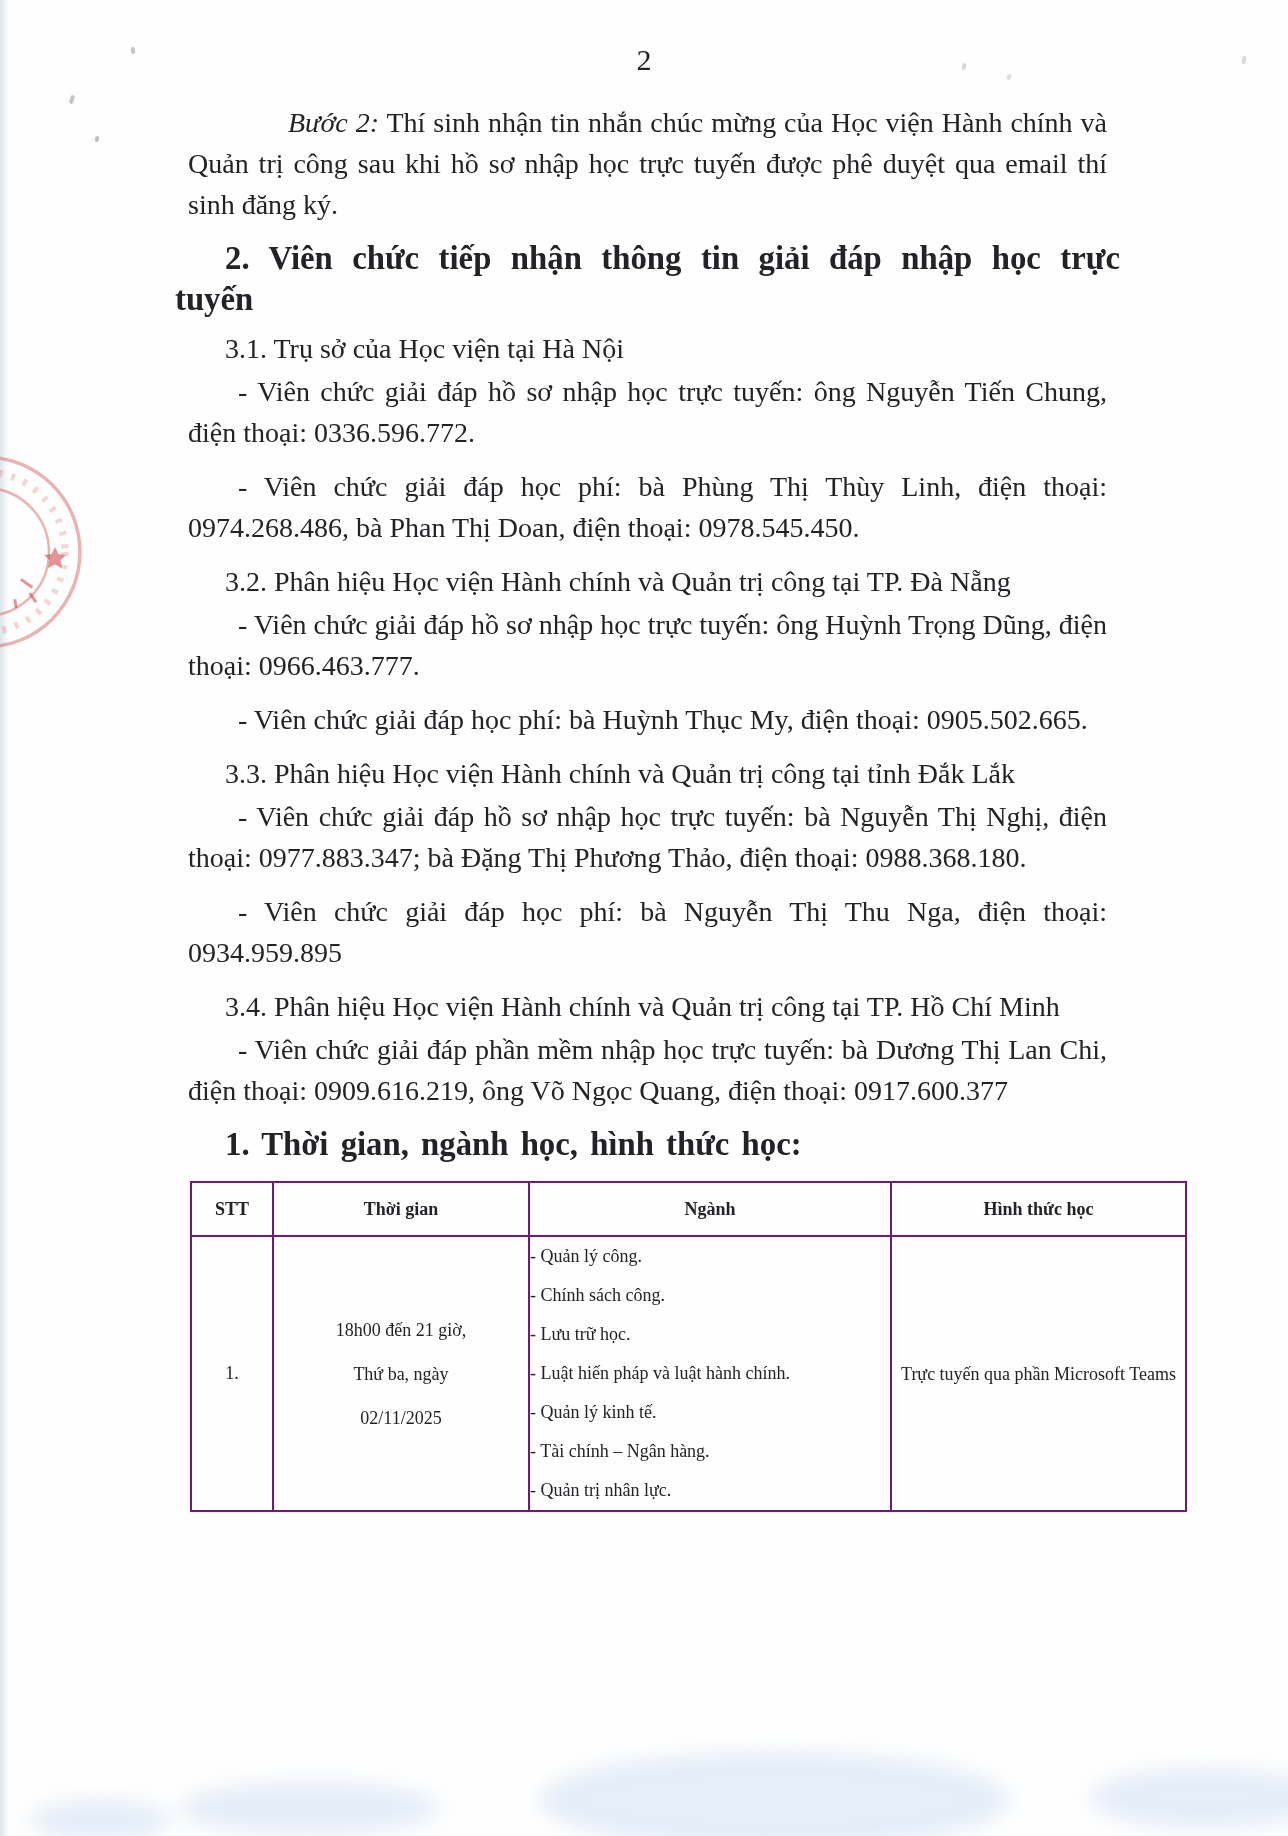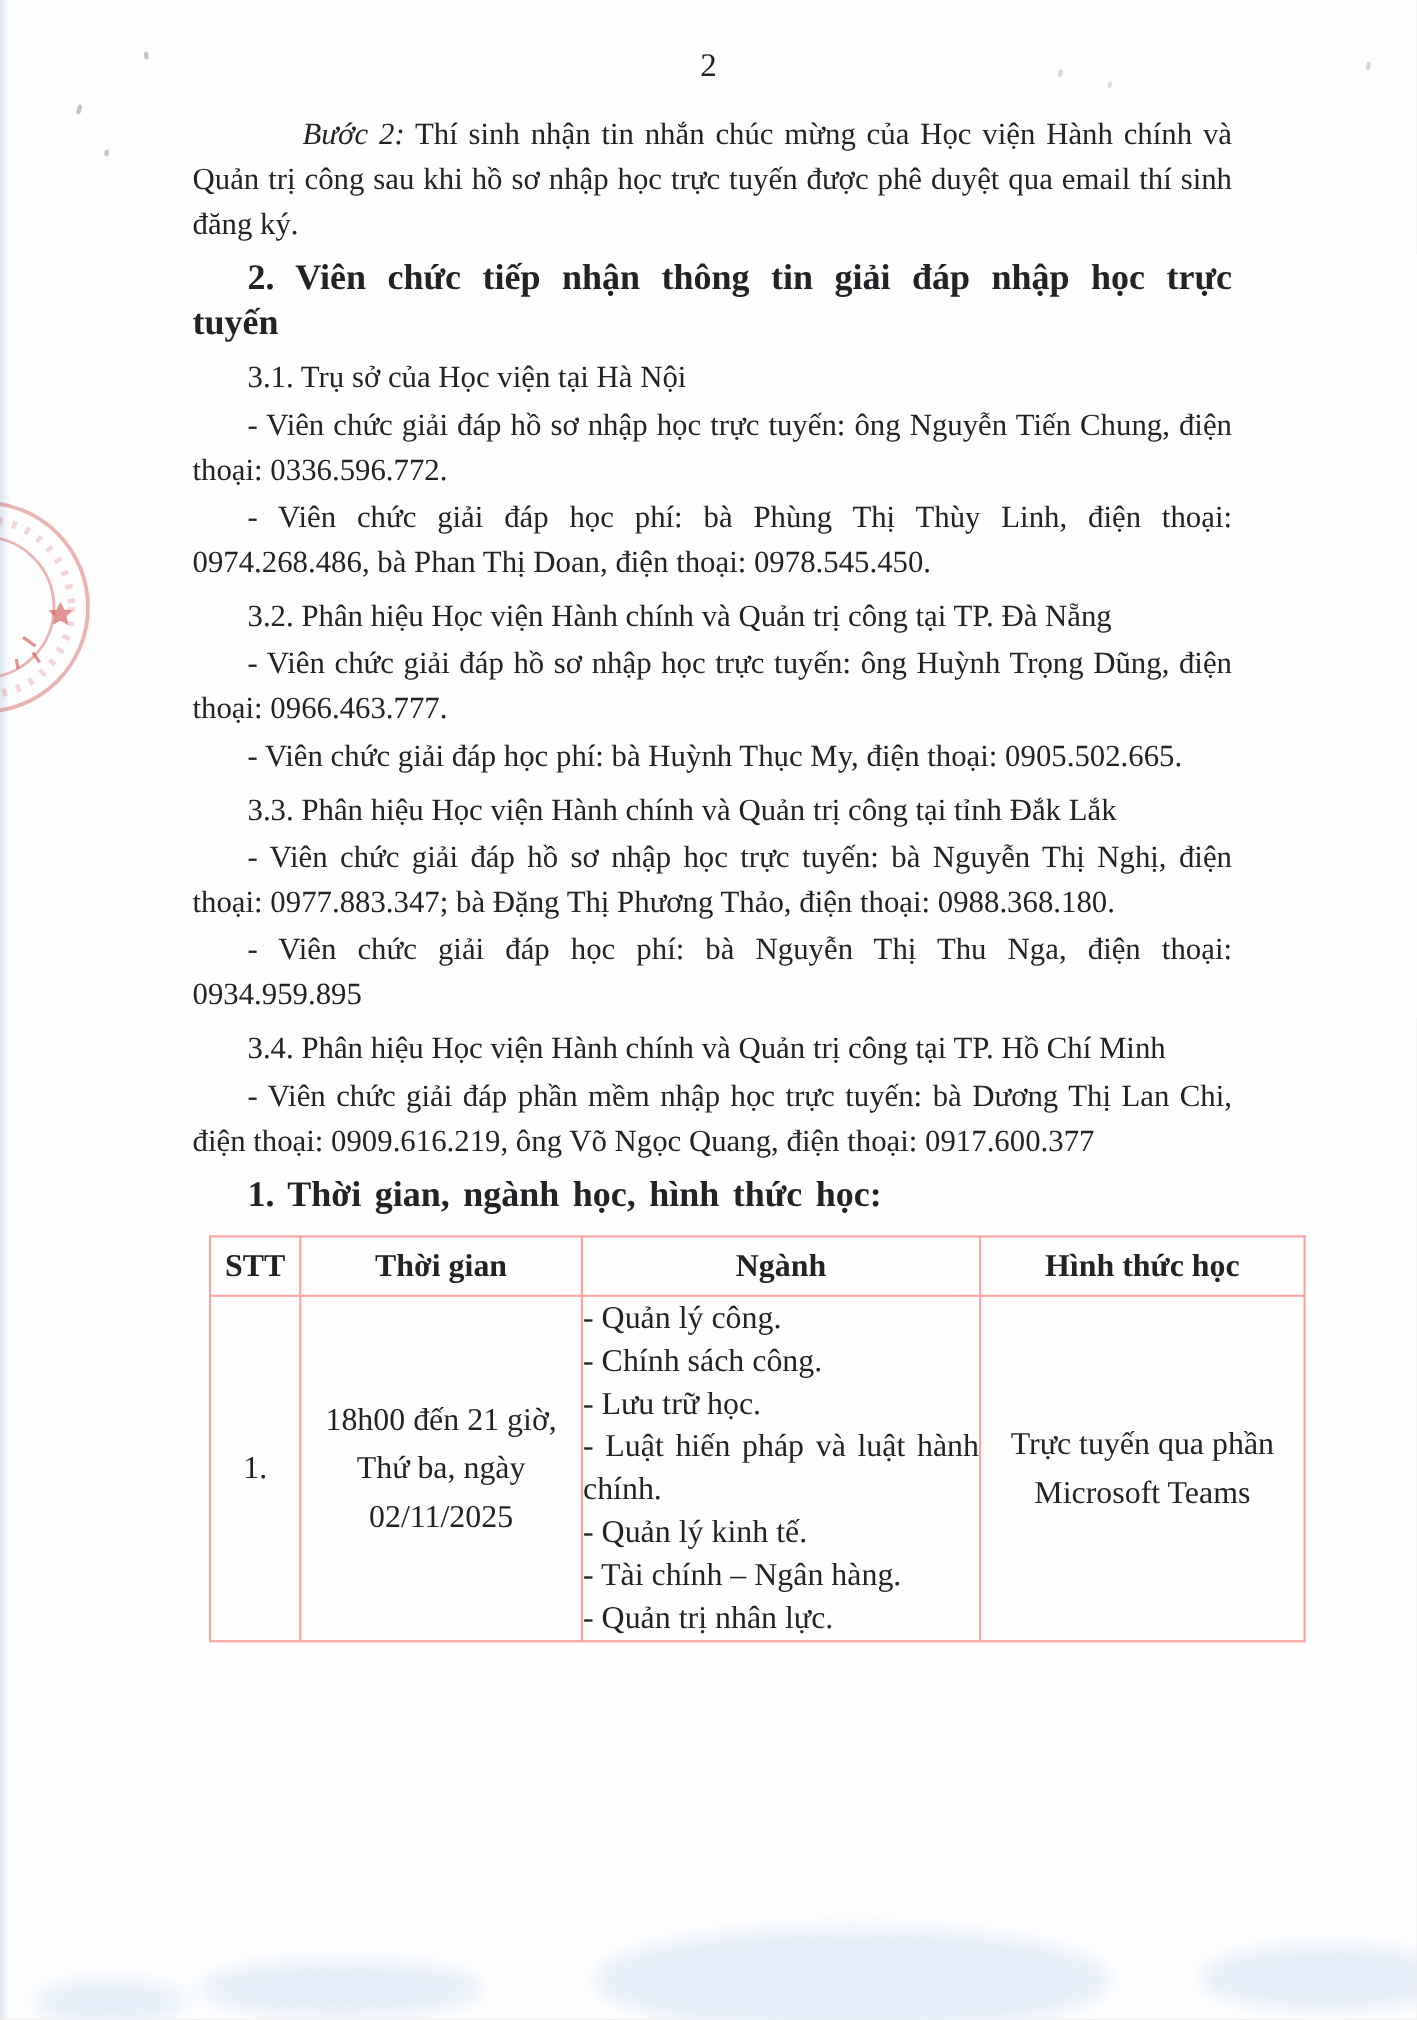--- a/index.html
+++ b/index.html
@@ -59,21 +59,21 @@
 
   .content {
     position: relative;
     margin: 26px 0 0 175px;
     width: 945px;
     font-size: 28px;
     line-height: 41px;
   }
   .content p,
   .content .hline {
-    margin: 0;
+    margin: 13px;
     text-align: justify;
   }
   .content p { margin-top: 2px; text-indent: 50px; }
   p.first-para { text-indent: 100px; }
   .lead-italic { font-style: italic; }
 
   .sec-heading {
     margin: 8px 0 0 0;
     font-weight: bold;
     text-indent: 50px;
@@ -88,23 +88,23 @@
   }
   .sec-heading.caps { word-spacing: 9px; letter-spacing: 0.3px; }
 
   table.schedule {
     margin: 16px 0 0 15px;
     border-collapse: collapse;
     width: 995px;
     table-layout: fixed;
   }
   table.schedule th, table.schedule td {
-    border: 2px solid #fca5a5;
+    border: 2px solid #701a75;
     padding: 0;
-    font-size: 29px;
+    font-size: 18px;
   }
   table.schedule th {
     font-weight: bold;
     height: 52px;
     text-align: center;
     vertical-align: middle;
   }
   col.c-stt  { width: 82px; }
   col.c-time { width: 256px; }
   col.c-major{ width: 362px; }

